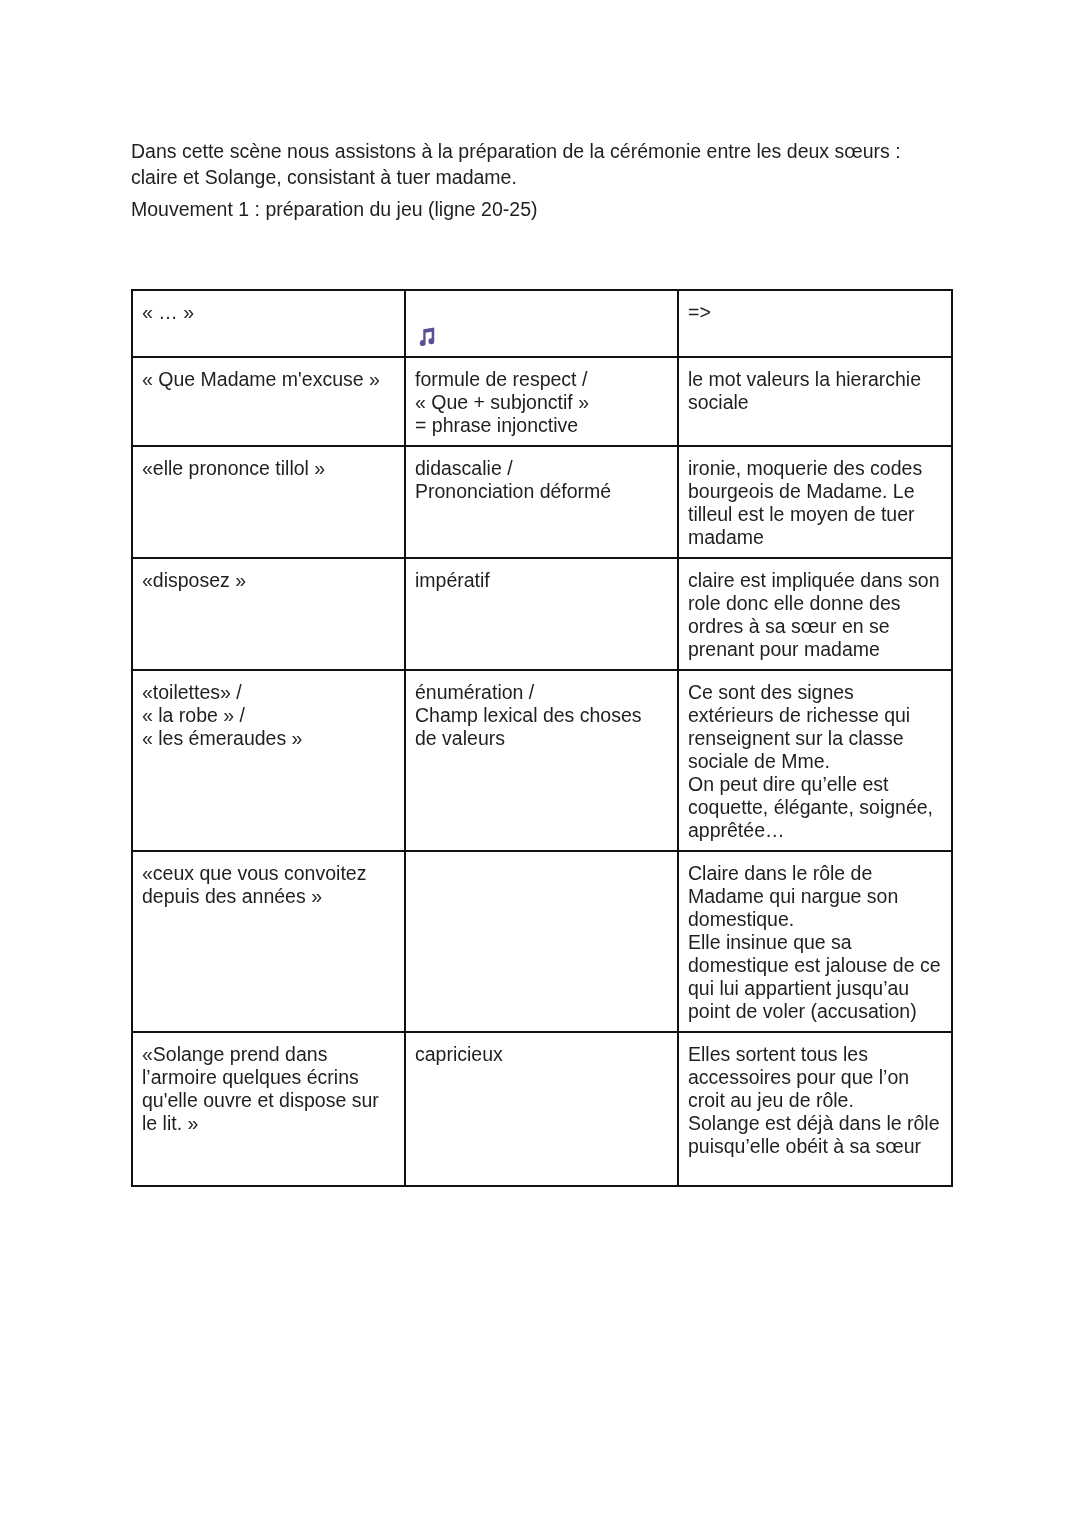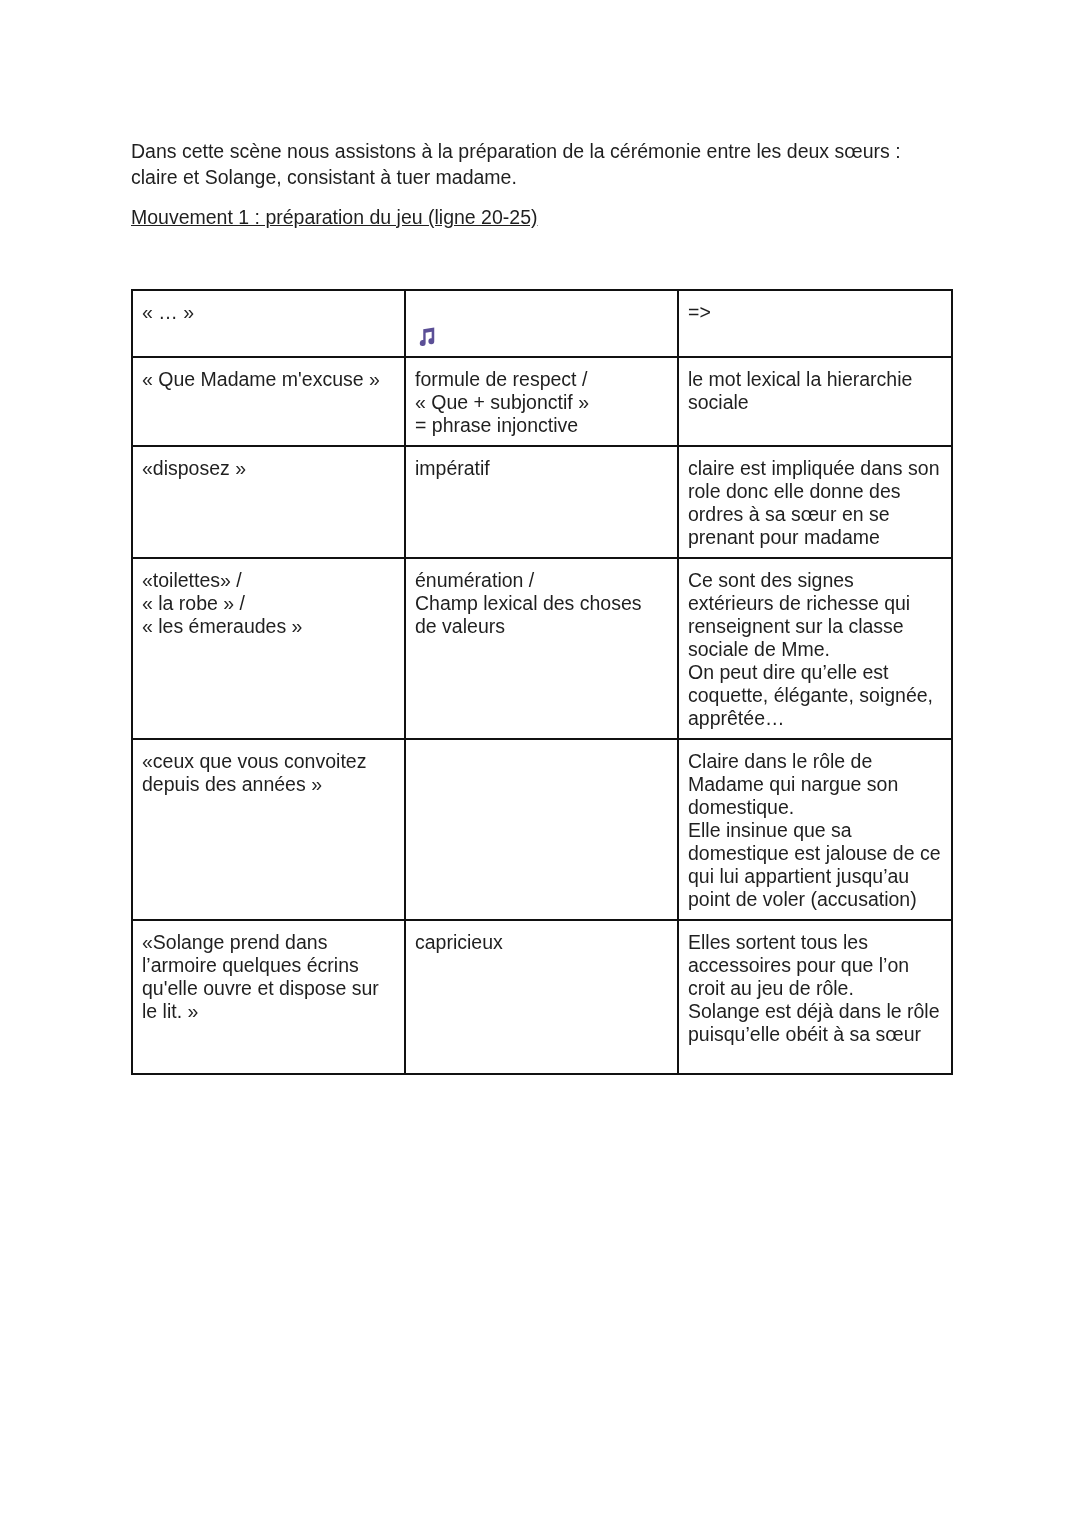--- a/index.html
+++ b/index.html
@@ -16,21 +16,21 @@
       overflow: hidden;
     }
     .page-text {
       position: absolute;
       left: 131px;
       font-size: 19.5px;
       line-height: 26px;
       margin: 0;
     }
     #intro { top: 138px; width: 800px; }
-    #movement { top: 204px; text-decoration: underline; }
+    #movement { top: 196px; }
 
     table.analysis {
       position: absolute;
       left: 131px;
       top: 289px;
       width: 820px;
       border-collapse: collapse;
       table-layout: fixed;
       font-size: 19.5px;
       line-height: 23px;
@@ -84,21 +84,27 @@
         </svg>
       </td>
       <td>=&gt;</td>
     </tr>
 
     <tr class="r1">
       <td>« Que Madame m'excuse »</td>
       <td>formule de respect /
 « Que + subjonctif »
 = phrase injonctive</td>
-      <td>le mot lexical la hierarchie sociale</td>
+      <td>le mot valeurs la hierarchie sociale</td>
+    </tr>
+    <tr class="r2">
+      <td> «elle prononce tillol »</td>
+      <td>didascalie /
+Prononciation déformé</td>
+      <td>ironie, moquerie des codes bourgeois de Madame. Le tilleul est le moyen de tuer madame</td>
     </tr>
     <tr class="r3">
       <td>«disposez »</td>
       <td>impératif</td>
       <td>claire est impliquée dans son role donc elle donne des ordres à sa sœur en se prenant pour madame</td>
     </tr>
     <tr class="r4">
       <td>«toilettes» /
 « la robe » /
 « les émeraudes »</td>

